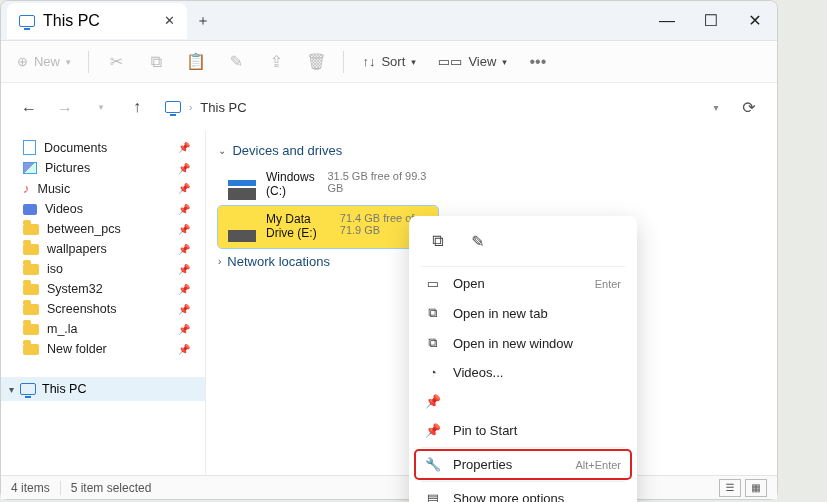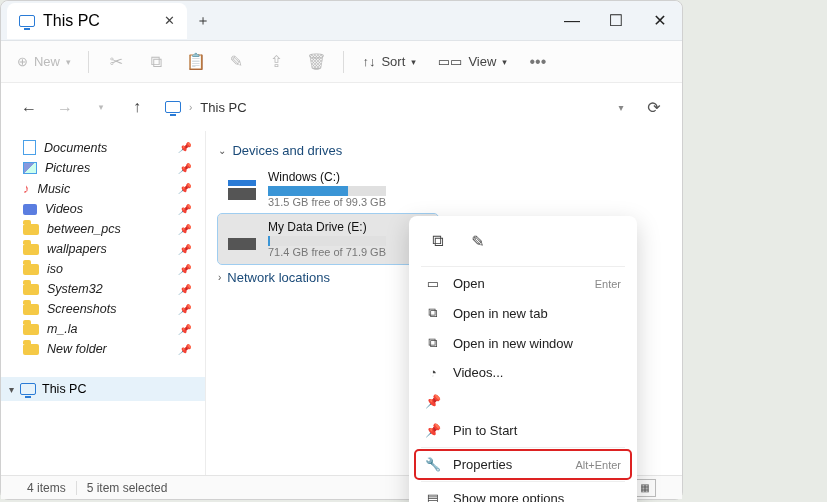--- a/index.html
+++ b/index.html
@@ -1,17 +1,17 @@
 <!DOCTYPE html>
 <html><head>
 <meta charset="utf-8">
 <style>
   * { box-sizing: border-box; font-family: "Segoe UI", Arial, sans-serif; }
   body { margin: 0; background: #e8ebe6; width: 827px; height: 502px; overflow: hidden; }
-  .window { background: #f8f8f8; border: 1px solid #d0d0d0; border-radius: 8px; width: 683px; height: 500px; position: relative; }
+  .window { background: #f8f8f8; border: 1px solid #d0d0d0; border-radius: 8px; width: 778px; height: 500px; position: relative; }
 
   
   .titlebar { height: 40px; display: flex; align-items: center; background: #f0f4f8; border-bottom: 1px solid #e0e4e8; border-radius: 8px 8px 0 0; }
   .tab { display: flex; align-items: center; gap: 8px; padding: 0 12px 0 12px; height: 36px; background: #fff; border-radius: 8px 8px 0 0; margin-left: 6px; min-width: 180px; position: relative; }
   .tab .close { margin-left: auto; font-size: 13px; color: #444; }
   .newtab { width: 32px; text-align: center; color: #333; font-size: 14px; }
   .win-controls { margin-left: auto; display: flex; }
   .win-controls div { width: 44px; height: 40px; display:flex; align-items:center; justify-content:center; color:#222; }
 
   
@@ -30,49 +30,49 @@
   .addr-chev { color:#999; font-size:10px; }
   .refresh { width:32px; height:32px; display:flex; align-items:center; justify-content:center; color:#555;}
   .drop { width:26px; height:32px; display:flex; align-items:center; justify-content:center; color:#888; font-size:10px;}
   .search { width:170px; height:32px; border:1px solid #dcdcdc; border-radius:4px; display:flex; align-items:center; padding:0 8px; color:#888; font-size:12px; justify-content:space-between;}
 
   
   .body { display:flex; height: calc(100% - 40px - 42px - 48px - 24px); background:#fff; }
   .sidebar { width:205px; border-right:1px solid #ececec; overflow:hidden; padding:4px 0; }
   .nav-item { display:flex; align-items:center; gap:8px; padding:3px 14px 3px 22px; font-size:12.5px; color:#222; position:relative; }
   .nav-item .pin { margin-left:auto; color:#888; font-size:10px; }
-  .nav-section { margin-top:2px;font-style:italic; }
+  .nav-section { margin-top:2px; }
   .nav-thispc { margin-top:18px; background:#e6f2fa; padding:5px 14px 5px 8px; display:flex; align-items:center; gap:6px; font-size:12.5px;}
   .nav-thispc .chev { font-size:10px; color:#555; }
 
   .content { flex:1; position:relative; padding:6px 12px; }
   .section-hdr { display:flex; align-items:center; gap:6px; font-size:13px; color:#1a4a78; margin:6px 0 6px 0; }
   .section-hdr .chev { font-size:10px; color:#555; }
   .drive-row { display:flex; gap:18px; }
   .drive { display:flex; gap:10px; padding:6px 10px; width:220px; border-radius:4px; }
-  .drive.selected { background:#e5e5e5; outline:1px solid #9fcdf0; }
+  .drive.selected { background:#fde047; outline:1px solid #9fcdf0; }
   .drive .icon { width:30px; height:30px; display:flex; flex-direction:column; justify-content:flex-end; }
   .drive .bar { height:10px; background:#e0e0e0; position:relative; margin-top:2px; }
   .drive .bar .fill { position:absolute; left:0; top:0; bottom:0; background:#3a95d6; }
-  .drive .info { display:flex; flex-direction:column; font-size:12px; }
+  .drive .info { display:flex; flex-direction:row; font-size:12px; }
   .drive .title { color:#111; }
   .drive .sub { color:#777; font-size:11px; }
 
   
   .ctx { position:absolute; left:408px; top:215px; width:228px; background:#fff; border-radius:8px; box-shadow:0 8px 24px rgba(0,0,0,.18); padding:6px; z-index:50;}
   .ctx-top { display:flex; gap:6px; padding:4px 6px 8px 6px; }
   .ctx-top .ib { width:34px; height:30px; display:flex; align-items:center; justify-content:center; color:#444;}
   .ctx-sep { height:1px; background:#eee; margin:2px 6px; }
   .ctx-item { display:flex; align-items:center; gap:12px; padding:7px 10px; font-size:13px; color:#222; border-radius:4px; }
   .ctx-item .ico { width:16px; display:flex; justify-content:center; color:#444;}
   .ctx-item .hint { margin-left:auto; color:#888; font-size:11px;}
   .ctx-item.hl { outline:2px solid #d22; outline-offset:-1px; }
 
   
-  .status { position:absolute; left:0; right:0; bottom:0; height:24px; border-top:1px solid #e4e4e4; display:flex; align-items:center; padding:0 26px; font-size:12px; color:#555; background:#fafafa;}
+  .status { position:absolute; left:0; right:0; bottom:0; height:24px; border-top:1px solid #e4e4e4; display:flex; align-items:center; padding:0 10px; font-size:12px; color:#555; background:#fafafa;}
   .status .sp { width:1px; height:14px; background:#ddd; margin:0 10px;}
   .status .views { margin-left:auto; display:flex; gap:4px;}
   .status .vb { width:22px; height:18px; border:1px solid #bbb; display:flex; align-items:center; justify-content:center; font-size:10px;}
 
   
   .i-monitor { width:16px; height:12px; border:1.5px solid #2a7bd6; border-radius:2px; position:relative; }
   .i-monitor:after{content:"";position:absolute;left:4px;right:4px;bottom:-4px;height:2px;background:#2a7bd6;}
   .i-folder { width:16px; height:11px; background:#f5c946; border-radius:2px; position:relative; }
   .i-folder:before{content:"";position:absolute;left:0;top:-4px;width:8px;height:4px;background:#f5c946;border-radius:2px 2px 0 0;}
   .i-doc { width:13px; height:15px; border:1px solid #4aa0e8; background:#fff;}

